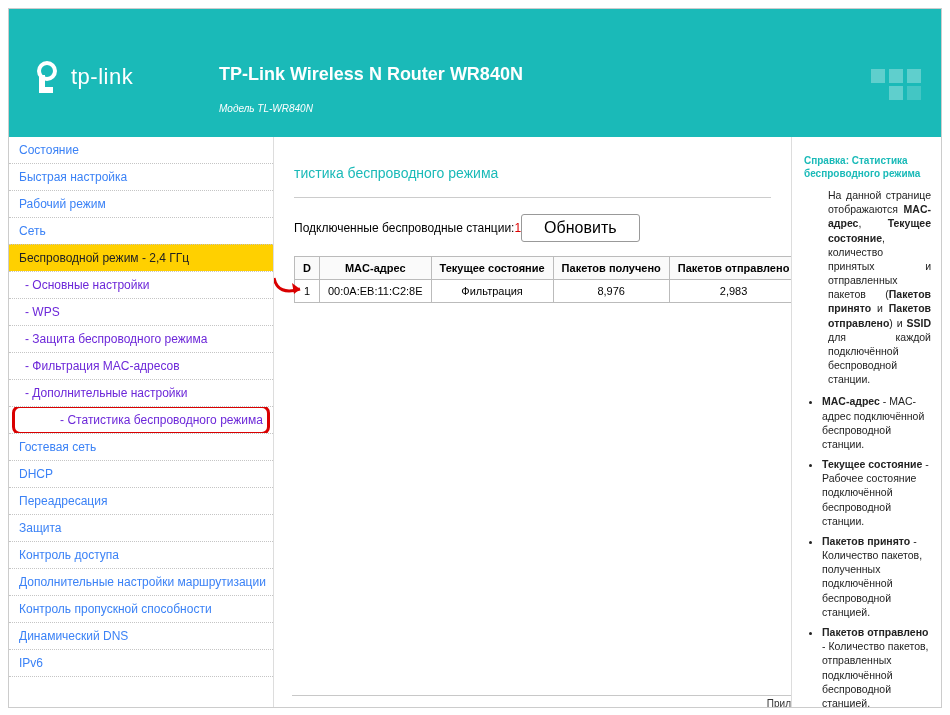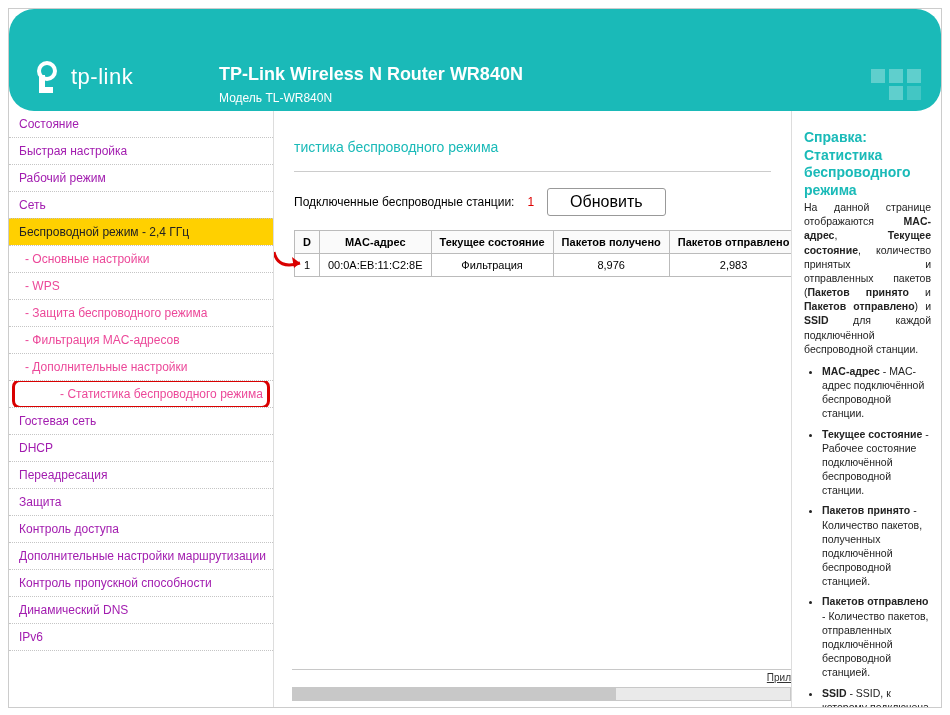--- a/index.html
+++ b/index.html
@@ -17,23 +17,22 @@
   }
   .shell {
     border: 1px solid #ccc;
     background: #fff;
     position: relative;
     height: 700px;
     overflow: hidden;
   }
   .top-banner {
     background: #1abab8;
-    height: 102px;
-    position: relative;
-    border-radius: 25px;
+    height: 128px;
+    position: relative;
   }
   .decor-squares {
     position: absolute;
     right: 20px;
     top: 60px;
   }
   .decor-squares span {
     display: inline-block;
     width: 14px;
     height: 14px;
@@ -56,45 +55,45 @@
     letter-spacing: 0.5px;
     margin-left: 6px;
   }
   .title-block {
     position: absolute;
     left: 210px;
     top: 55px;
     color: #fff;
   }
   .title-main { font-size: 18px; font-weight: bold; }
-  .title-sub  { font-size: 12px; margin-top: 6px; }
+  .title-sub  { font-size: 10px; margin-top: 18px; font-style: italic; }
   .body-grid {
     display: flex;
     height: calc(700px - 102px);
   }
   .sidebar {
     width: 265px;
     flex-shrink: 0;
     border-right: 1px solid #ddd;
     background: #fff;
     overflow-y: auto;
     max-height: 100%;
   }
   .nav-item {
     display: block;
     padding: 6px 10px;
     font-size: 12px;
-    color: #a21caf;
+    color: #3b82f6;
     border-top: 1px dotted #c5c5c5;
     cursor: pointer;
     white-space: nowrap;
     overflow: hidden;
   }
   .nav-item.first { border-top: none; }
-  .nav-item.sub { color: #ec4899; padding-left: 16px; }
+  .nav-item.sub { color: #6d28d9; padding-left: 16px; }
   .nav-item.active-parent {
     background: #ffd000;
     color: #222;
   }
   .nav-item.highlighted {
     position: relative;
     text-align: right;
   }
   .highlight-box {
     position: absolute;
@@ -114,21 +113,21 @@
   }
   .page-title {
     color: #1abab8;
     font-size: 14px;
     padding: 10px 0 10px 0;
   }
   .divider { border: none; border-top: 1px solid #ccc; margin: 6px 0 16px 0; }
   .station-row {
     display: flex;
     align-items: center;
-    gap: 13px;
+    gap: 0;
     font-size: 12px;
     margin: 8px 0 14px 0;
   }
   .station-count { color: #d00; }
   .refresh-btn {
     background: #fff;
     border: 1px solid #999;
     border-radius: 3px;
     padding: 4px 22px;
     font-size: 16px;
@@ -182,27 +181,27 @@
     border-left: 1px solid #ddd;
     padding: 18px 10px 8px 12px;
     font-size: 10.5px;
     color: #222;
     text-align: justify;
     overflow-y: auto;
     max-height: 100%;
   }
   .help-title {
     color: #1abab8;
-    font-size: 14px;
+    font-size: 10px;
     font-weight: bold;
     line-height: 1.25;
-    margin-bottom: 1px;
+    margin-bottom: 8px;
     text-align: left;
   }
-  .help p { margin-bottom: 8px; line-height: 1.35; }
+  .help p { margin-bottom: 8px; line-height: 1.35; margin-left: 24px; }
   .help b { font-weight: bold; }
   .help ul { list-style: disc; padding-left: 18px; }
   .help li { margin-bottom: 6px; line-height: 1.35; text-align: left; }
 </style>
 </head>
 <body>
 
 <div class="outer">
   <div class="shell">
     <div class="top-banner">

